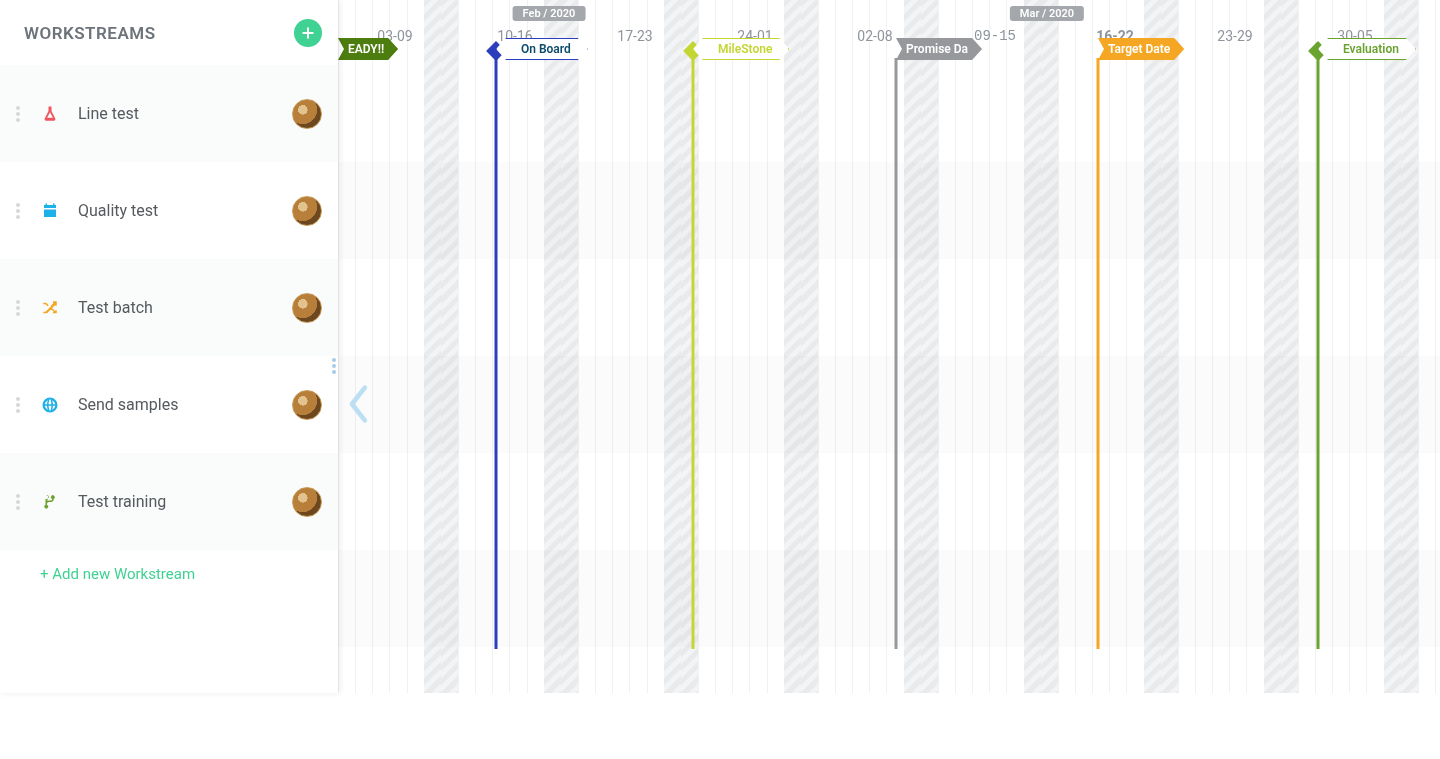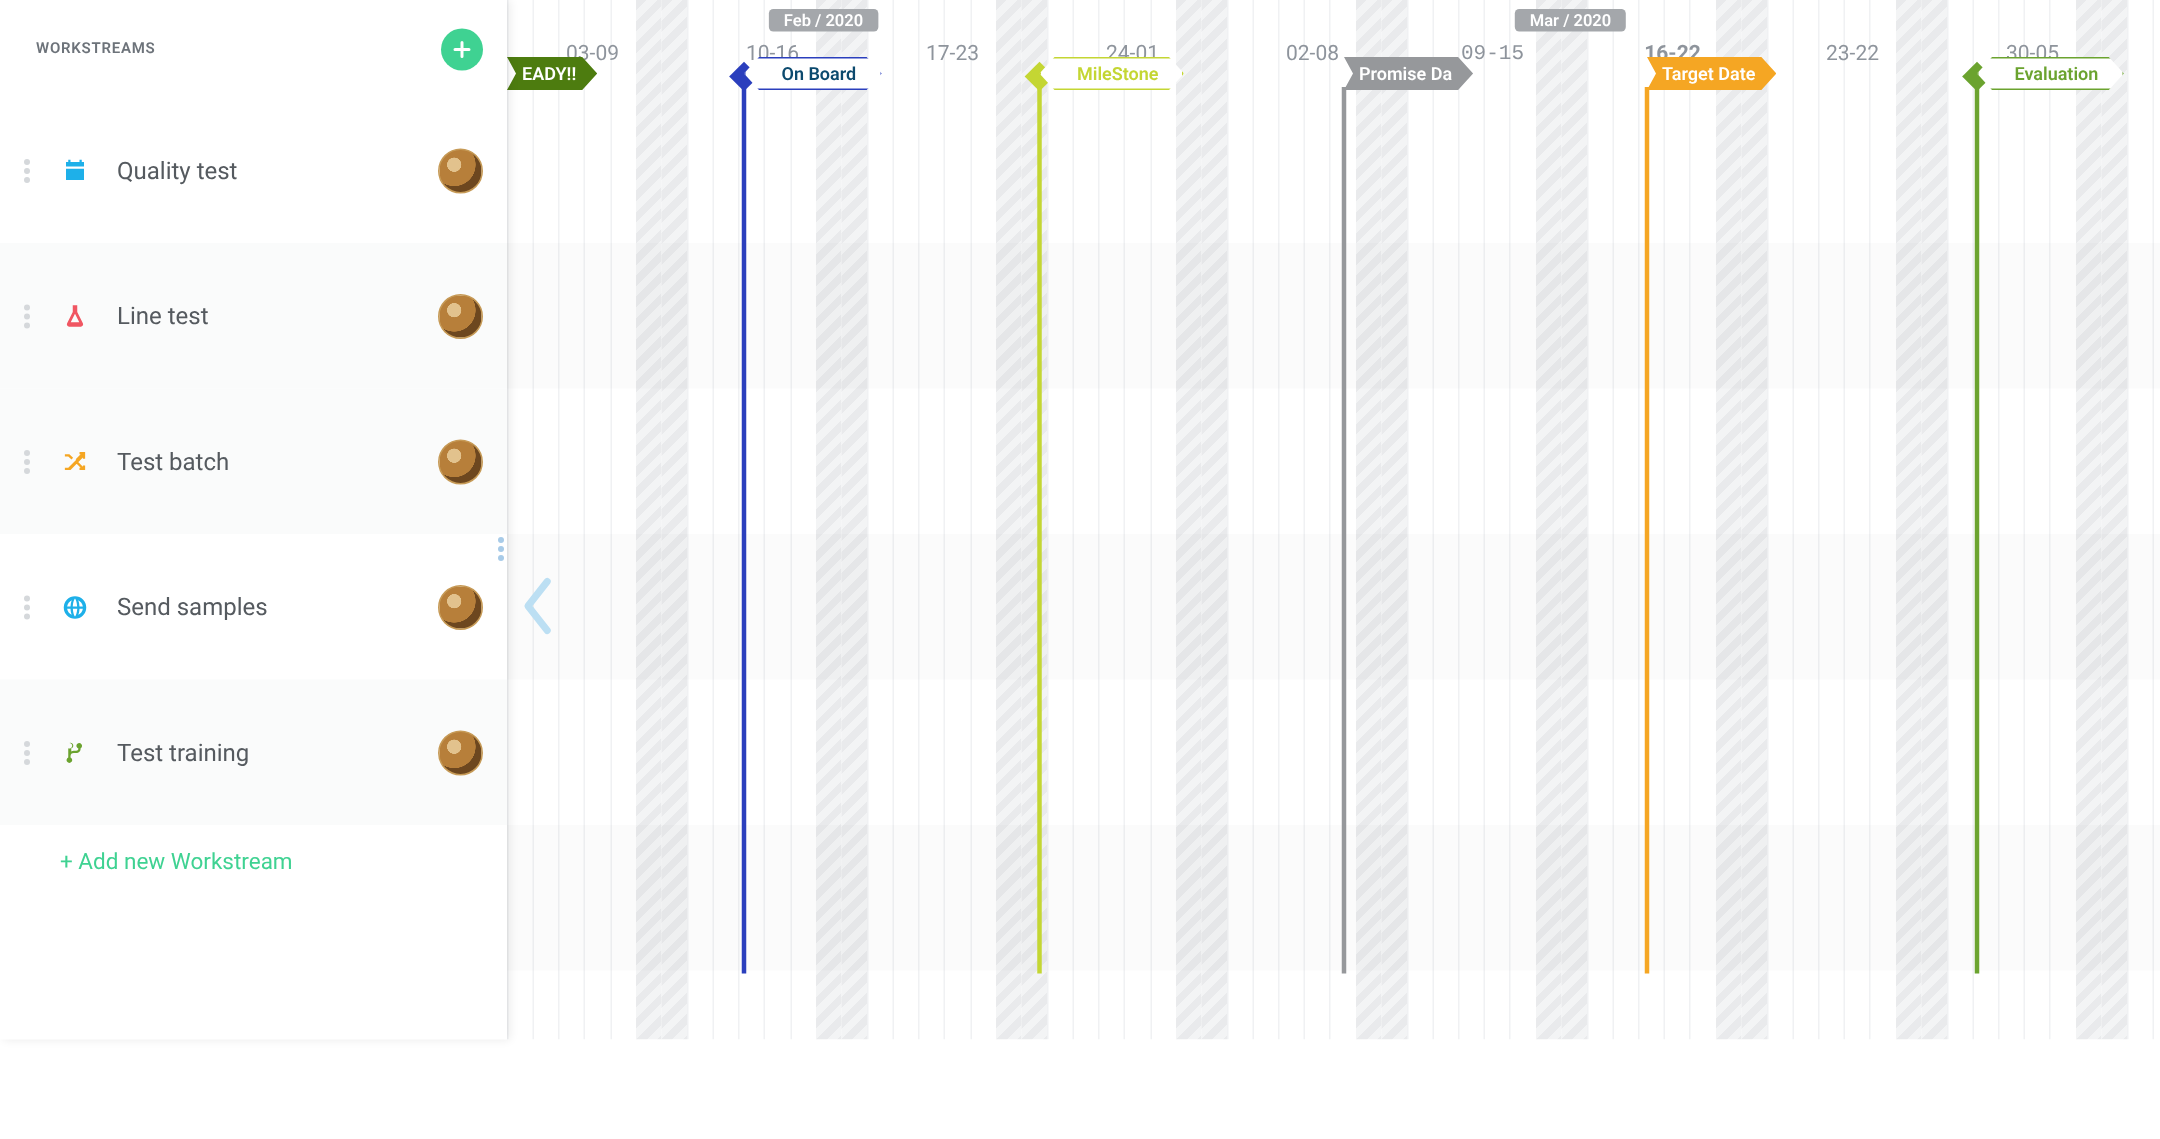--- a/index.html
+++ b/index.html
@@ -22,21 +22,21 @@
   }
 
   *{box-sizing:border-box;margin:0;padding:0;font-family:-apple-system,BlinkMacSystemFont,"Segoe UI",Roboto,Helvetica,Arial,sans-serif;}
   body{background:#fff;color:var(--text);}
 
   .app{position:relative;width:1440px;height:759px;overflow:hidden;background:#fff;}
 
   
   .sidebar{position:absolute;left:0;top:0;width:338px;height:693px;background:#fff;z-index:5;box-shadow:2px 0 6px rgba(0,0,0,.08);}
   .sidebar-header{height:65px;display:flex;align-items:center;justify-content:space-between;padding:0 16px 0 24px;}
-  .sidebar-title{font-size:10px;font-weight:600;color:var(--gray-600);letter-spacing:.5px;}
+  .sidebar-title{font-size:17px;font-weight:600;color:var(--gray-600);letter-spacing:.5px;}
   .add-circle{width:28px;height:28px;border-radius:50%;background:var(--teal);display:flex;align-items:center;justify-content:center;color:#fff;}
   .add-circle svg{width:16px;height:16px;}
 
   .ws-row{height:97px;display:flex;align-items:center;padding:0 16px 0 14px;gap:14px;}
   .ws-row.alt{background:var(--gray-50);}
   .drag{color:#cfd2d6;display:flex;flex-direction:column;gap:2px;padding:0 2px;}
   .drag span{width:4px;height:4px;border-radius:50%;background:#d5d8db;display:block;}
   .ws-icon-wrap{width:28px;height:28px;display:flex;align-items:center;justify-content:center;}
   .ws-icon-wrap svg{width:18px;height:18px;}
   .ws-name{flex:1;font-size:16px;color:var(--text);}
@@ -164,21 +164,21 @@
           <div class="month-tag" style="left: 709px;">Mar / 2020</div>
         </div>
       <div id="weeks">
           <div class="week-label" style="left: 57px;">03-09</div>
           <div class="week-label" style="left: 177px;">10-16</div>
           <div class="week-label" style="left: 297px;">17-23</div>
           <div class="week-label" style="left: 417px;">24-01</div>
           <div class="week-label" style="left: 537px;">02-08</div>
           <div class="week-label" style="left: 657px; font-family: Liberation Mono, monospace;">09-15</div>
           <div class="week-label" style="left: 777px; font-weight: bold;">16-22</div>
-          <div class="week-label" style="left: 897px;">23-22</div>
+          <div class="week-label" style="left: 897px;">23-29</div>
           <div class="week-label" style="left: 1017px;">30-05</div>
         </div>
     </div>
 
     <div id="milestones">
         <div class="ms-tag solid" style="background: #4d7c0f; left: 0px;">EADY!!</div>
         <div class="ms-line" style="left: 158px; background: rgb(43, 63, 189);"></div>
         <div class="ms-diamond" style="left: 158px; background: rgb(43, 63, 189);"></div>
         <div class="ms-tag outline" style="color: #0c4a6e; border-color: rgb(43, 63, 189); left: 158px;">On Board</div>
         <div class="ms-line" style="left: 355px; background: rgb(196, 214, 51);"></div>
@@ -198,46 +198,46 @@
   <div class="sidebar">
     <div class="sidebar-header">
       <div class="sidebar-title">WORKSTREAMS</div>
       <div class="add-circle">
         <svg viewBox="0 0 24 24" fill="none" stroke="currentColor" stroke-width="3" stroke-linecap="round">
             <path d="M12 5v14M5 12h14"></path>
           </svg>
       </div>
     </div>
     <div id="ws-rows">
+        <div class="ws-row alt">
+          <div class="drag">
+            <span></span>
+            <span></span>
+            <span></span>
+          </div>
+          <div class="ws-icon-wrap" style="color:#f05662">
+            <svg viewBox="0 0 24 24" fill="currentColor">
+              <path d="M14 2v6l5 10c.7 1.3-.3 3-1.8 3H6.8C5.3 21 4.3 19.3 5 18l5-10V2h4zm-2 7.5L8.2 17h7.6L12 9.5z"></path>
+            </svg>
+          </div>
+          <div class="ws-name">Line test</div>
+          <div class="avatar"></div>
+        </div>
         <div class="ws-row">
           <div class="drag">
             <span></span>
             <span></span>
             <span></span>
           </div>
           <div class="ws-icon-wrap" style="color:#1eb0e9">
             <svg viewBox="0 0 24 24" fill="currentColor">
               <path d="M4 4h2V2h2v2h8V2h2v2h2v4H4V4zm0 6h16v10H4V10z"></path>
             </svg>
           </div>
           <div class="ws-name">Quality test</div>
-          <div class="avatar"></div>
-        </div>
-        <div class="ws-row alt">
-          <div class="drag">
-            <span></span>
-            <span></span>
-            <span></span>
-          </div>
-          <div class="ws-icon-wrap" style="color:#f05662">
-            <svg viewBox="0 0 24 24" fill="currentColor">
-              <path d="M14 2v6l5 10c.7 1.3-.3 3-1.8 3H6.8C5.3 21 4.3 19.3 5 18l5-10V2h4zm-2 7.5L8.2 17h7.6L12 9.5z"></path>
-            </svg>
-          </div>
-          <div class="ws-name">Line test</div>
           <div class="avatar"></div>
         </div>
         <div class="ws-row alt">
           <div class="drag">
             <span></span>
             <span></span>
             <span></span>
           </div>
           <div class="ws-icon-wrap" style="color:#f5a623">
             <svg viewBox="0 0 24 24" fill="currentColor">

